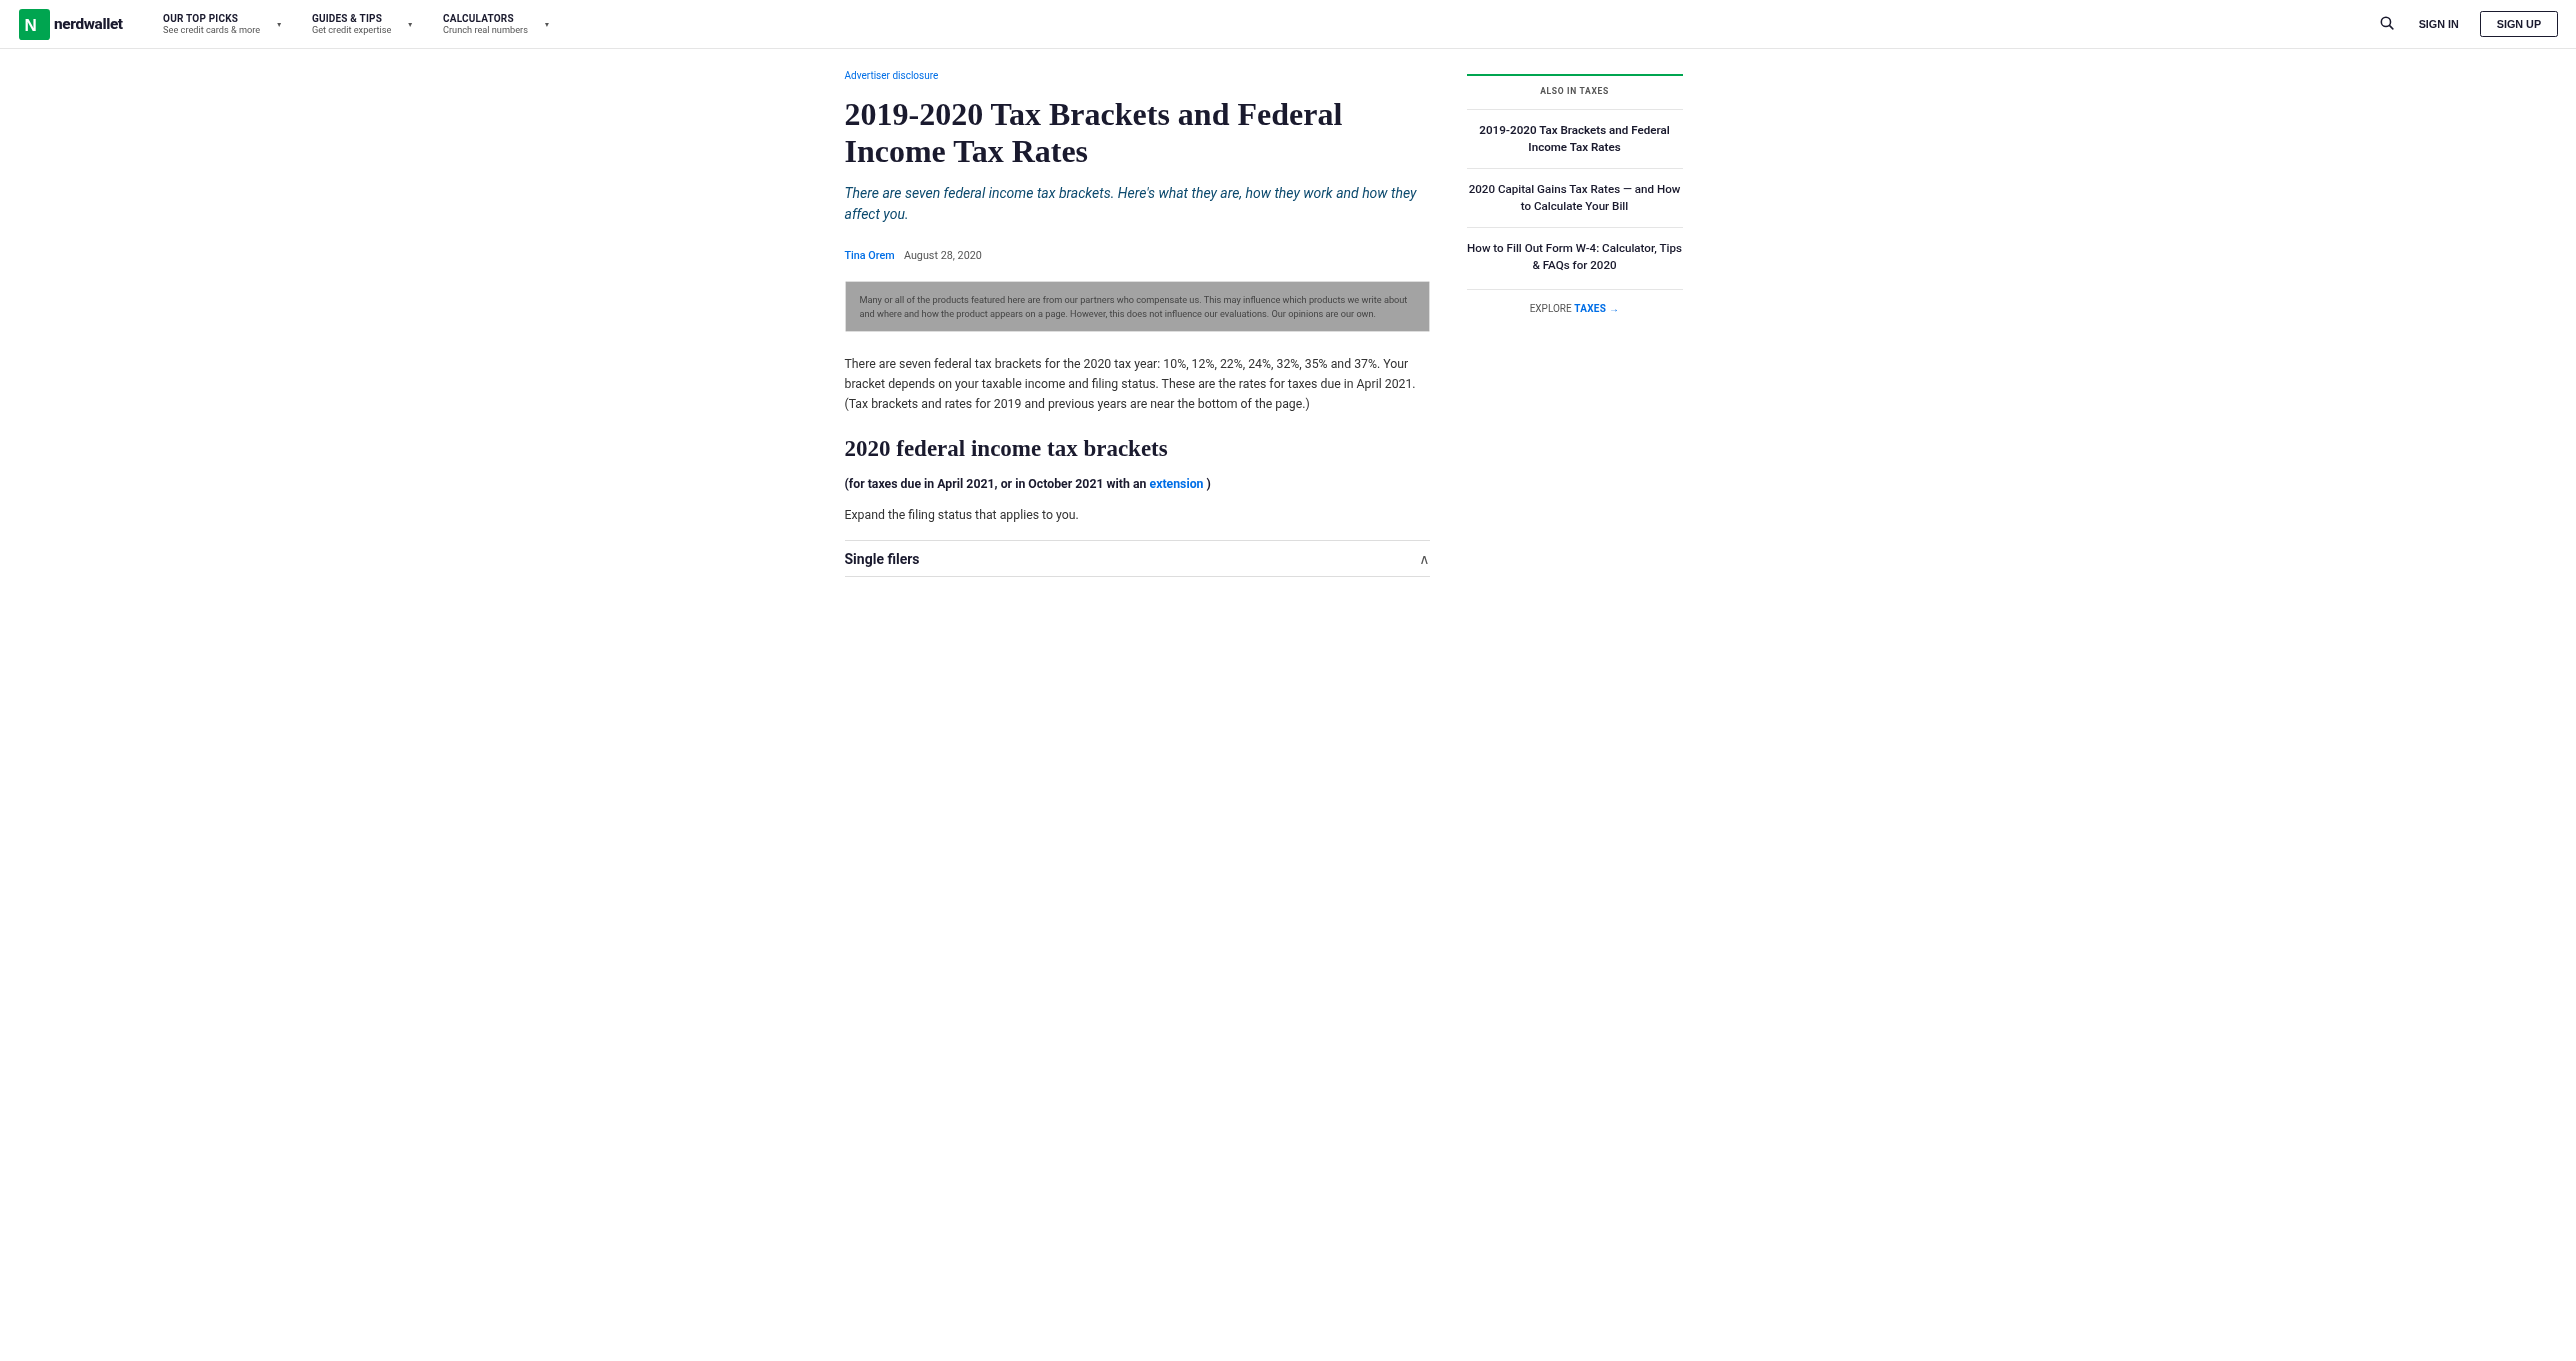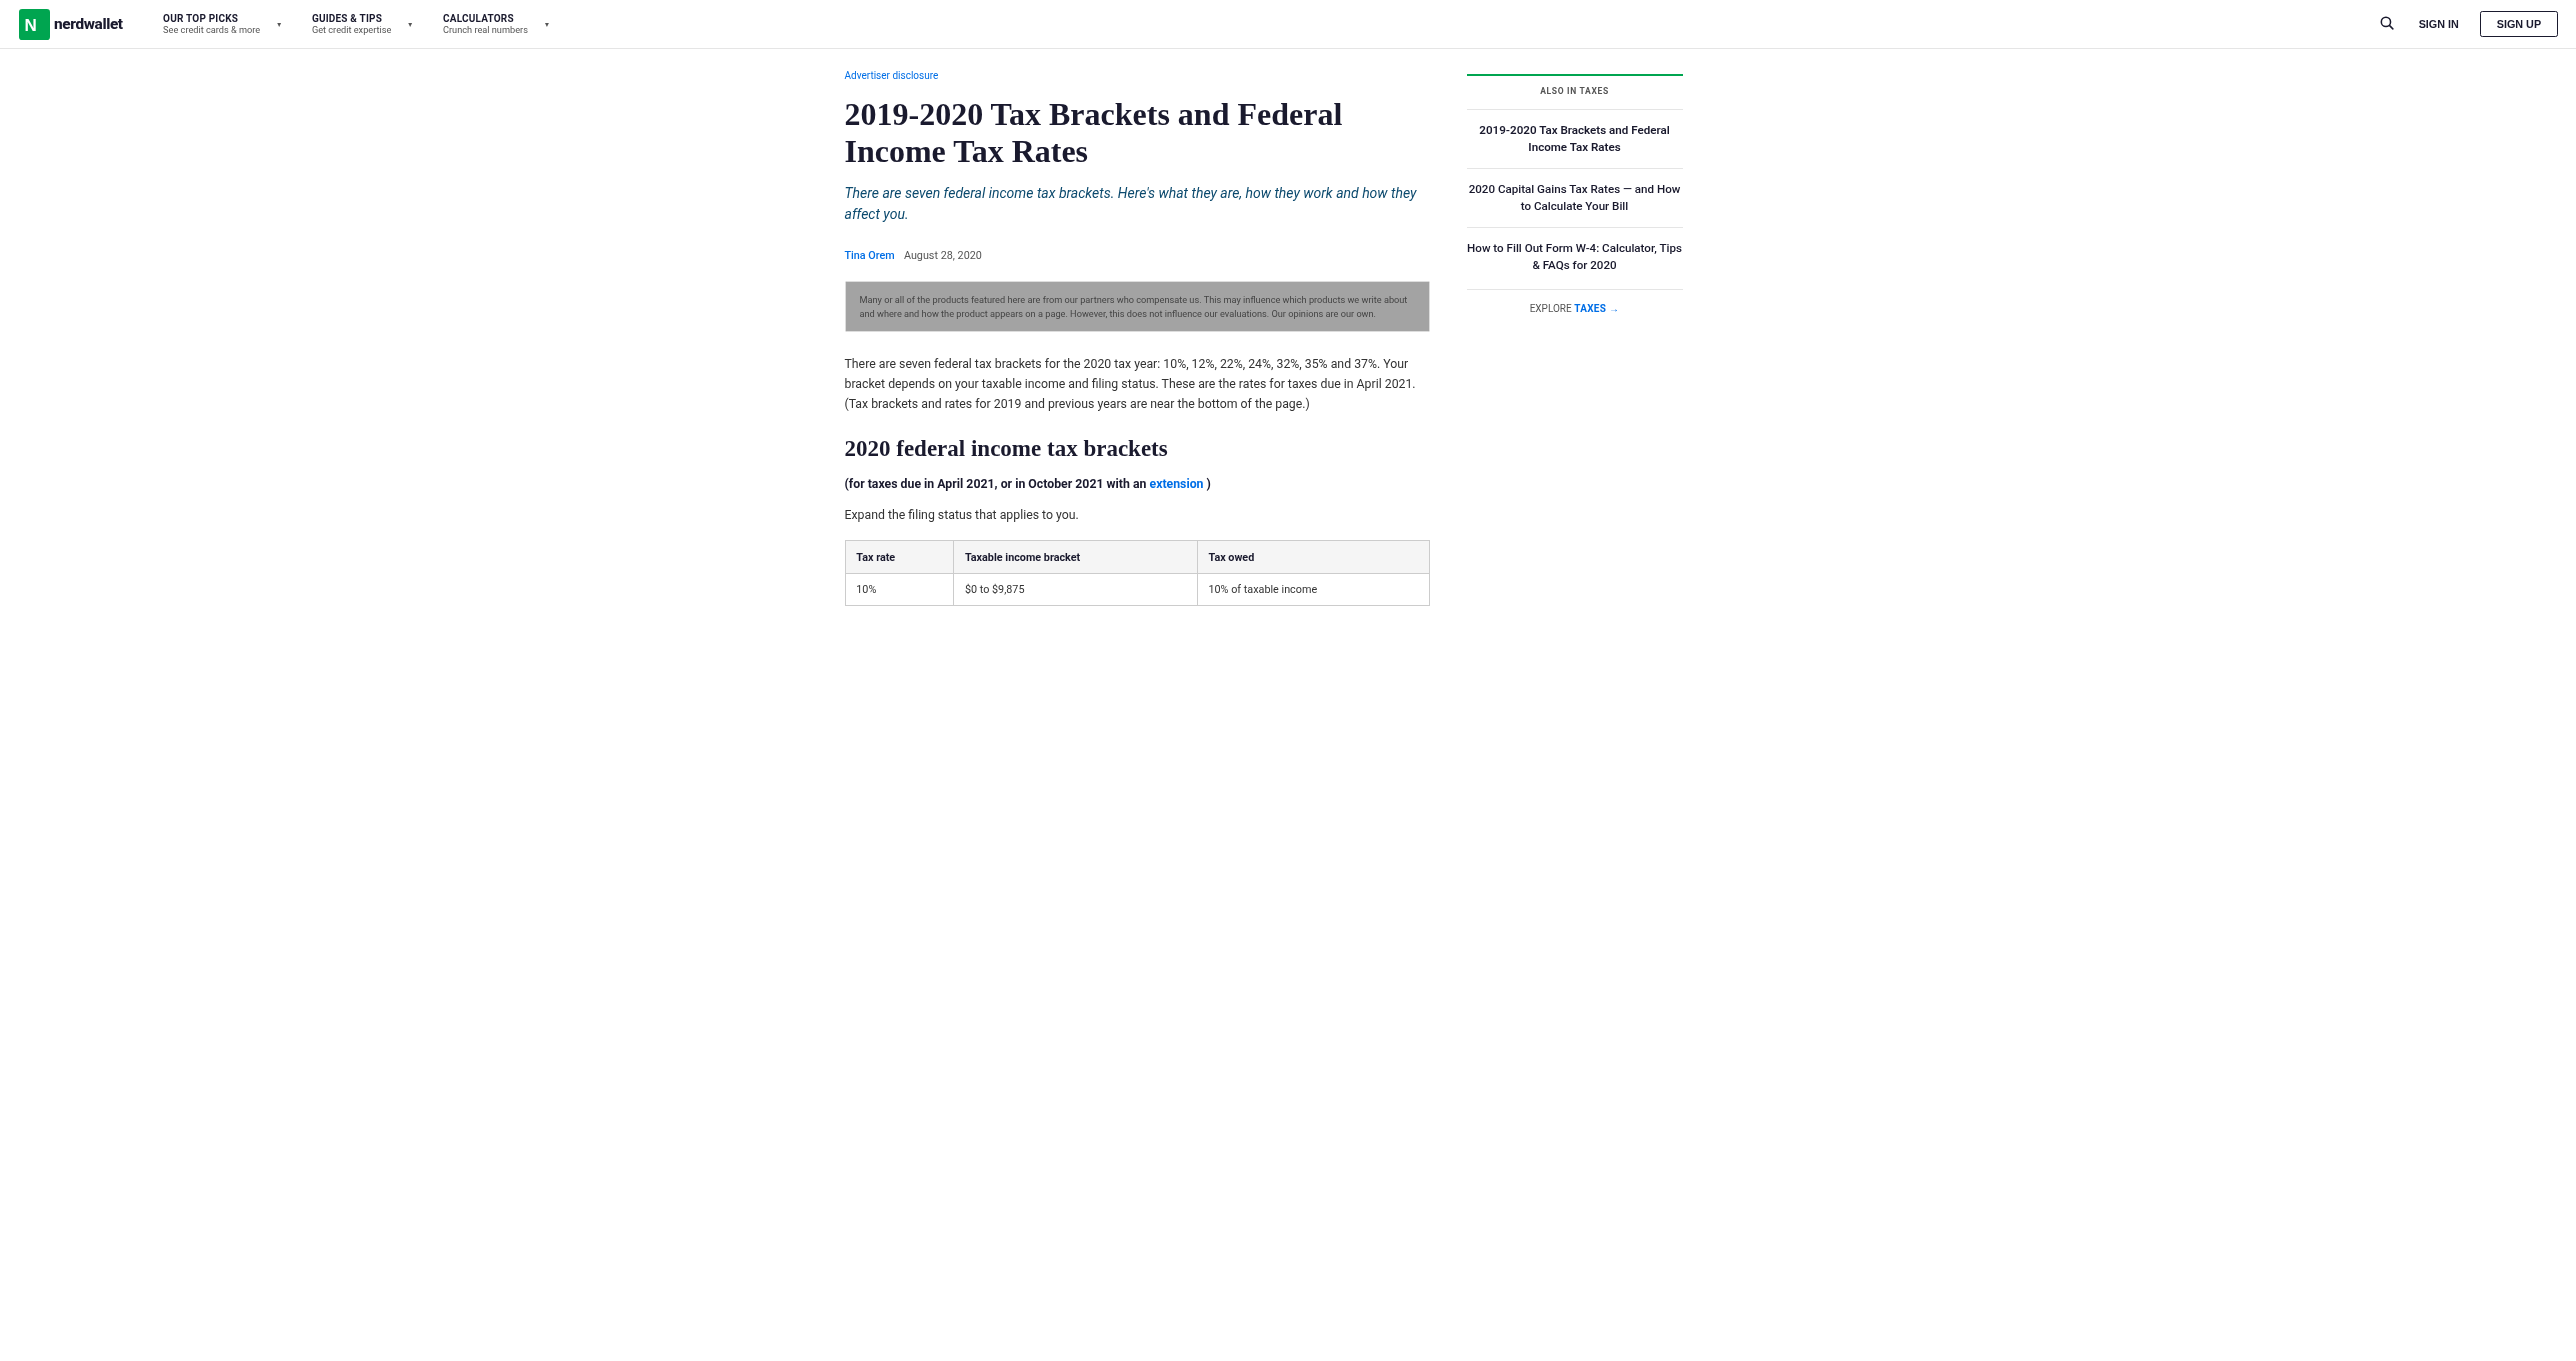--- a/index.html
+++ b/index.html
@@ -382,38 +382,25 @@
 
     <p class="subheading-bold">
       <span>(for taxes due in April 2021, or in October 2021 with an</span>
       <a href="#" style="color:#006ee6;text-decoration:none;">extension</a>
       <span>)</span>
     </p>
 
     <p class="expand-text">Expand the filing status that applies to you.</p>
 
     <div class="filers-section">
-
-      <table class="tax-table">
-        <thead>
-          <tr>
-            <th>Tax rate</th>
-            <th>Taxable income bracket</th>
-            <th>Tax owed</th>
-          </tr>
-        </thead>
-        <tbody id="tax-table-body">
-
-        <tr>
-              <td>10%</td>
-              <td>$0 to $9,875</td>
-              <td>10% of taxable income</td>
-            </tr>
-          </tbody>
-      </table>
+      <div class="filers-toggle">
+        <span class="filers-toggle-label">Single filers</span>
+        <span class="filers-toggle-icon">∧</span>
+      </div>
+
     </div>
 
   </article>
 
   <aside class="sidebar">
     <div class="sidebar-section">
       <div class="sidebar-section-title">ALSO IN TAXES</div>
       <hr class="sidebar-divider">
       <div id="sidebar-links">
 

